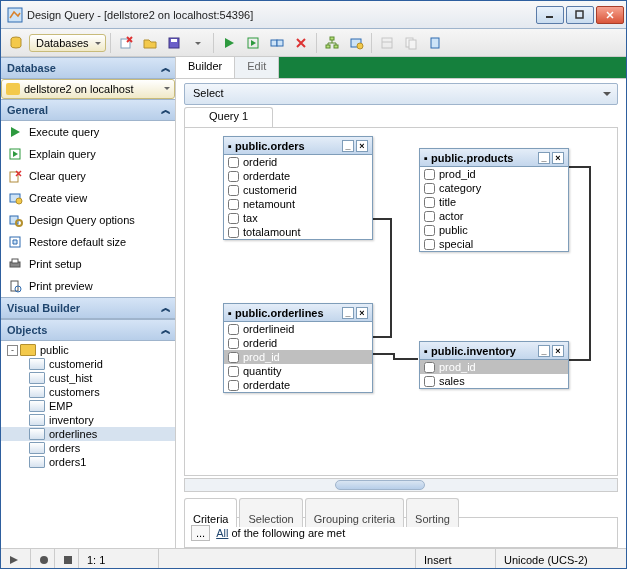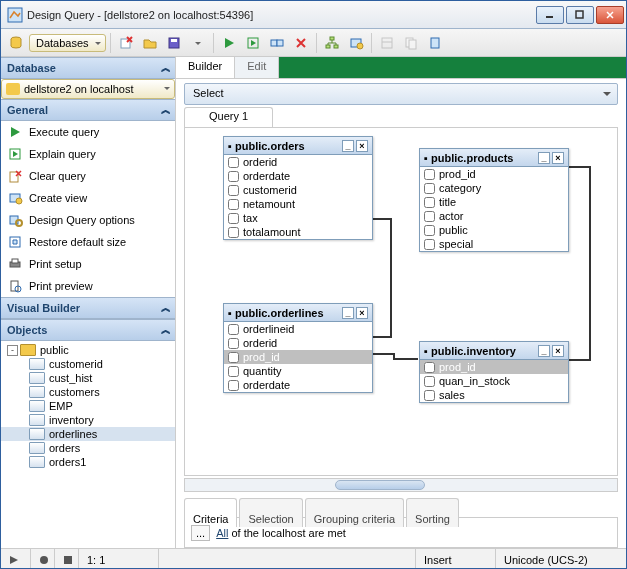--- a/index.html
+++ b/index.html
@@ -433,43 +433,39 @@
         <div class="thdr"><span>▪</span>&nbsp;<span>public.inventory</span><span class="tctrl">
               <span class="tbtn2">_</span>
               <span class="tbtn2">×</span>
             </span></div>
         <div class="row sel">
             <input type="checkbox" style="">
             <span>prod_id</span>
           </div>
         <div class="row">
             <input type="checkbox" style="">
-            <span>quan_in_stock</span>
-          </div>
-        <div class="row">
-            <input type="checkbox" style="">
             <span>sales</span>
           </div>
       </div>
     </div>
 
     <div class="hscroll">
         <div class="thumb"></div>
       </div>
 
     <div class="critarea">
       <div class="crittabs">
         <div class="crittab">Criteria</div>
         <div class="crittab inactive">Selection</div>
         <div class="crittab inactive">Grouping criteria</div>
         <div class="crittab inactive">Sorting</div>
       </div>
       <div class="critbody">
         <span class="dots">...</span>
-        <span><span class="all">All</span><span> of the localhost are met</span></span>
+        <span><span class="all">All</span><span> of the following are met</span></span>
       </div>
     </div>
   </div>
 </div>
 
 <div class="statusbar">
   <div class="cell" style="width:30px">
       <svg width="10" height="10">
         <path d="M1 1 L9 5 L1 9 Z" fill="#555"></path>
       </svg>

